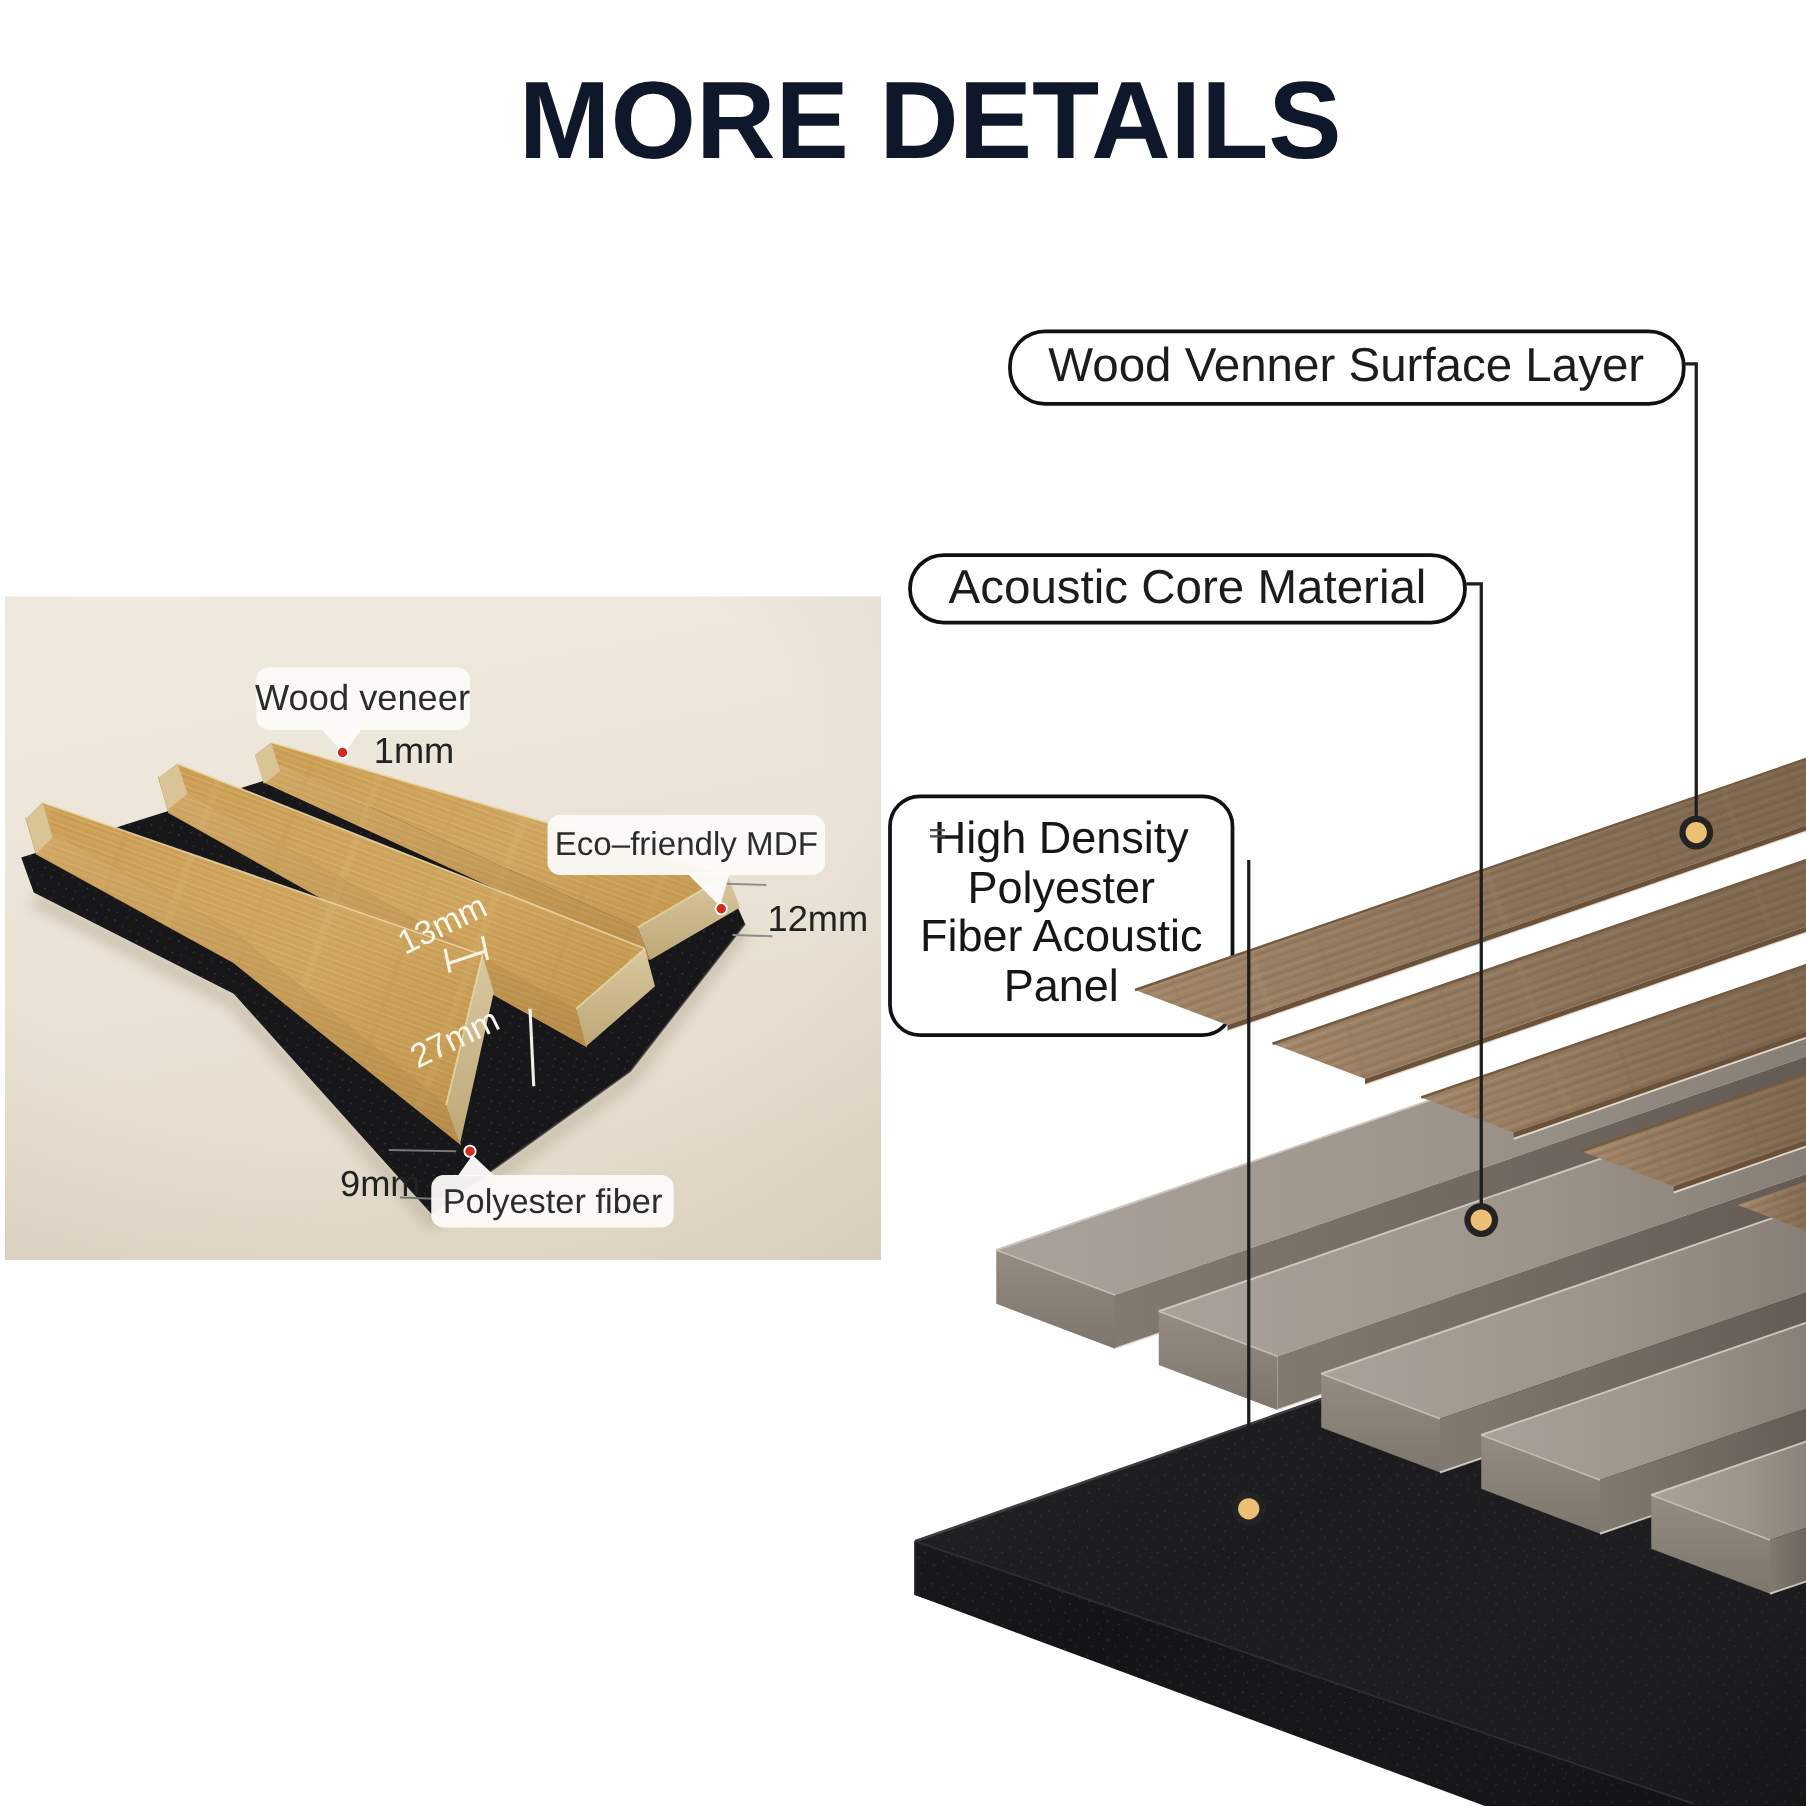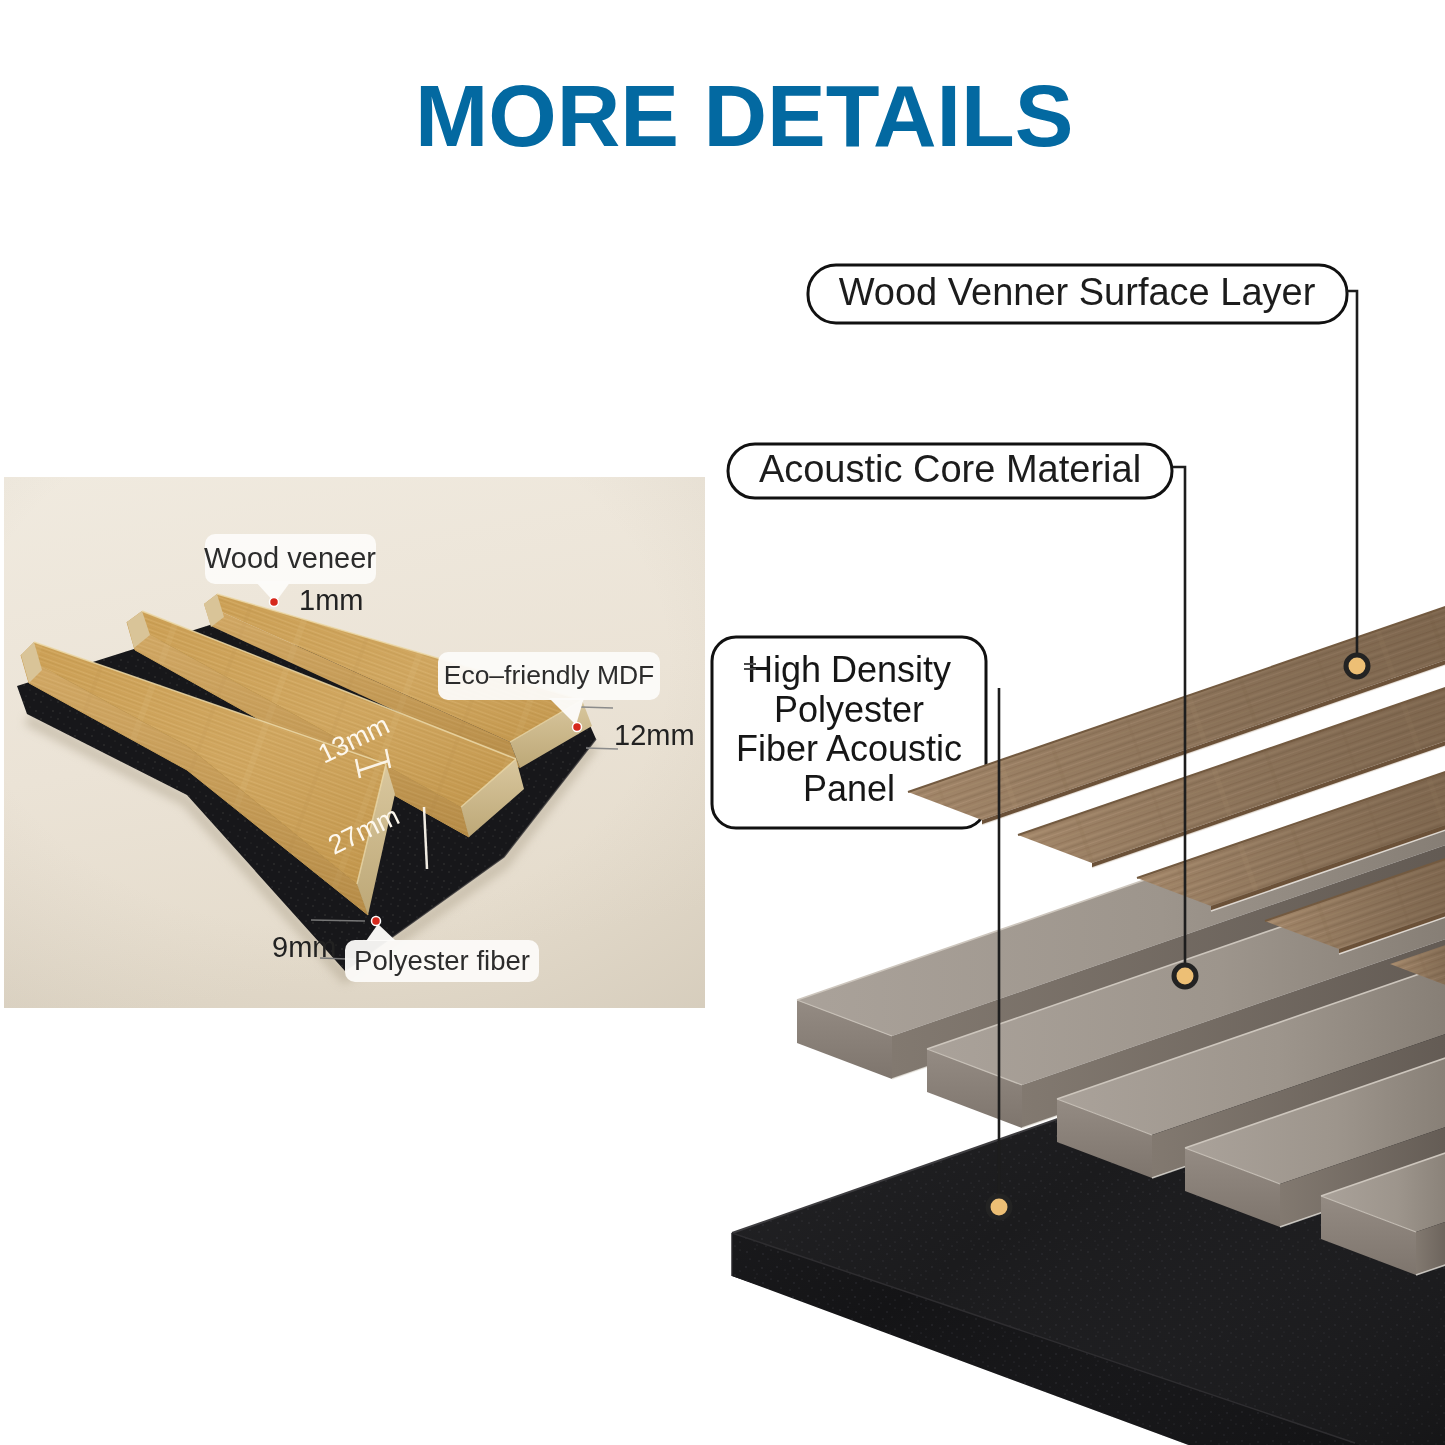--- a/index.html
+++ b/index.html
@@ -1,19 +1,19 @@
 <!DOCTYPE html>
 <html><head>
 <meta charset="utf-8">
 <style>
   html,body{margin:0;padding:0;}
   body{width:1445px;height:1445px;background:#ffffff;position:relative;overflow:hidden;
        font-family:"Liberation Sans", sans-serif;}
   #title{position:absolute;left:415px;top:45px;font-weight:bold;font-size:88px;
-         color:#0369a1;letter-spacing:0px;white-space:nowrap;margin-top:20px;}
+         color:#0f172a;letter-spacing:0px;white-space:nowrap;}
 </style>
 </head>
 <body>
 <div id="title">MORE DETAILS</div>
 
 <svg id="illus" width="1445" height="1445" viewBox="0 0 1445 1445" style="position:absolute;left:0;top:0;" xmlns="http://www.w3.org/2000/svg">
   <defs>
     <pattern id="speckle" width="31" height="29" patternUnits="userSpaceOnUse">
       <rect width="31" height="29" fill="none"></rect>
       <circle cx="3" cy="5" r="0.7" fill="#3e3e44"></circle>

